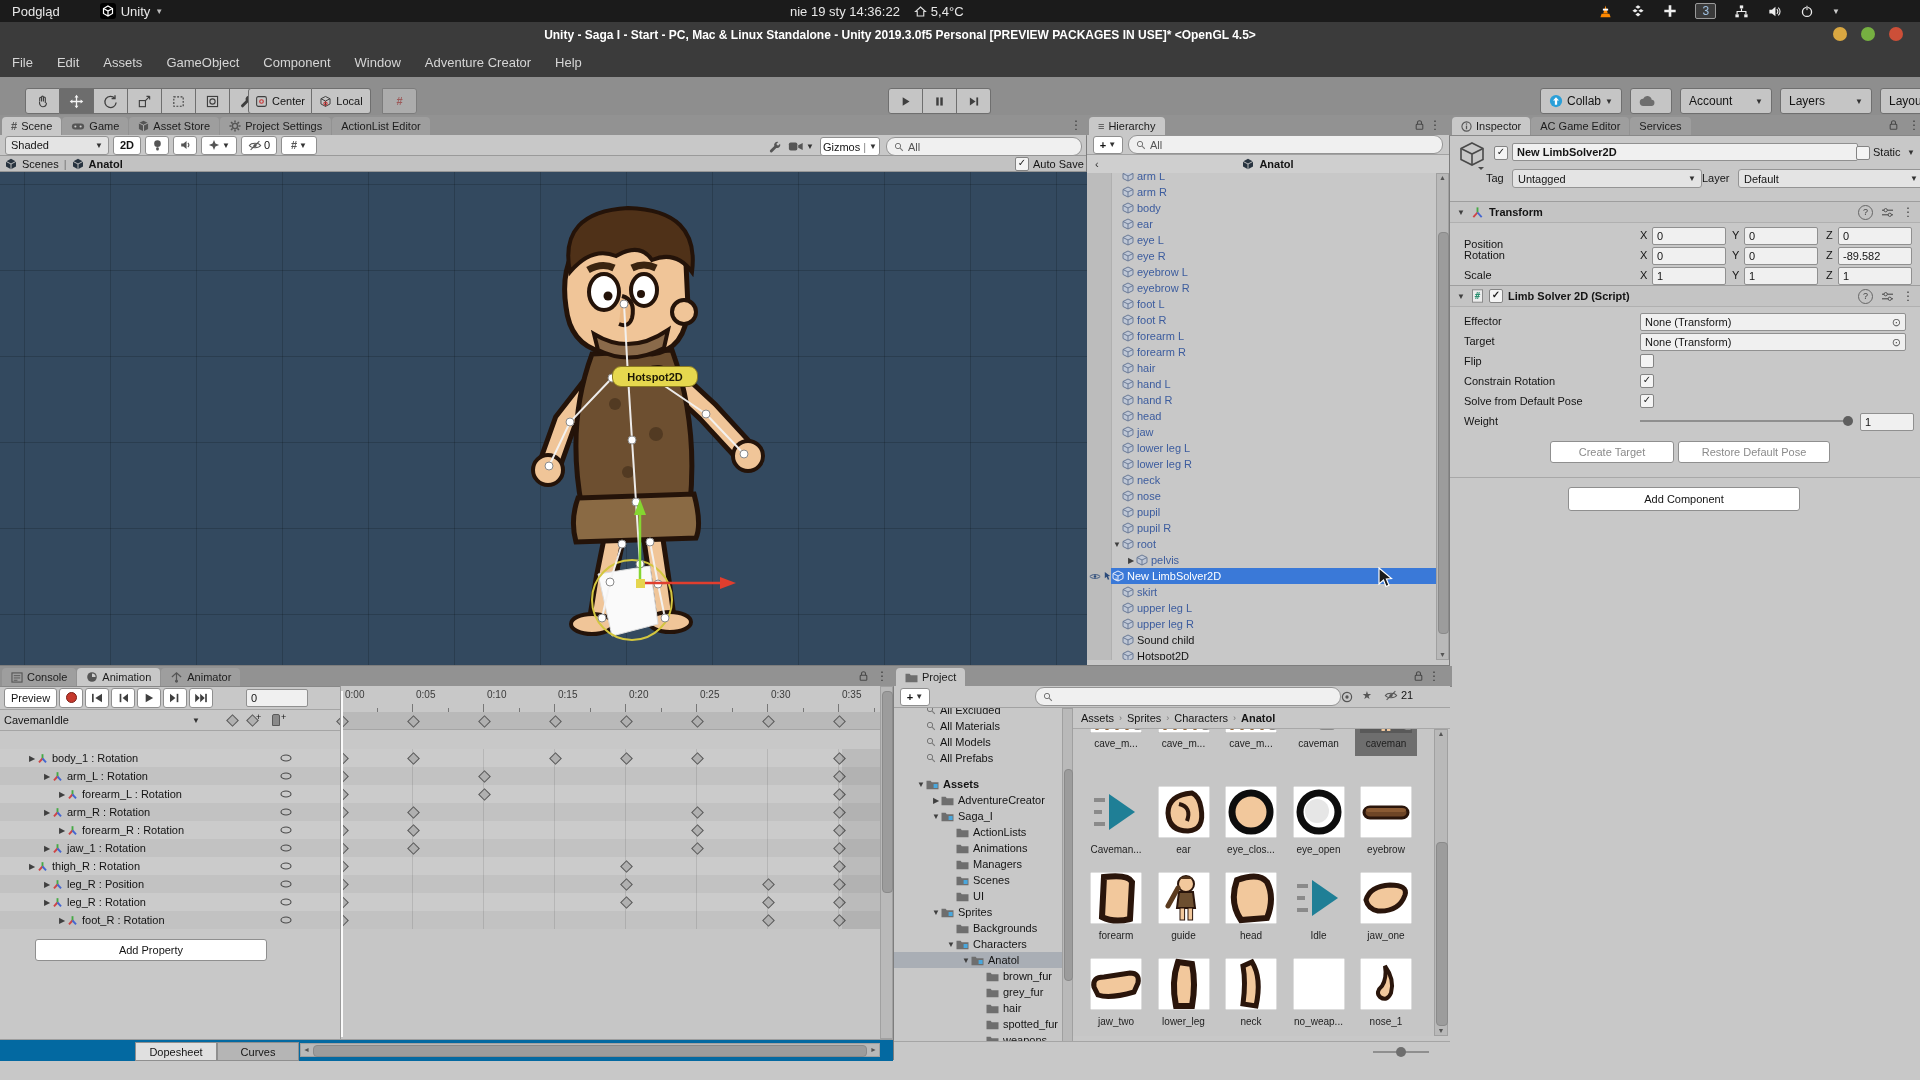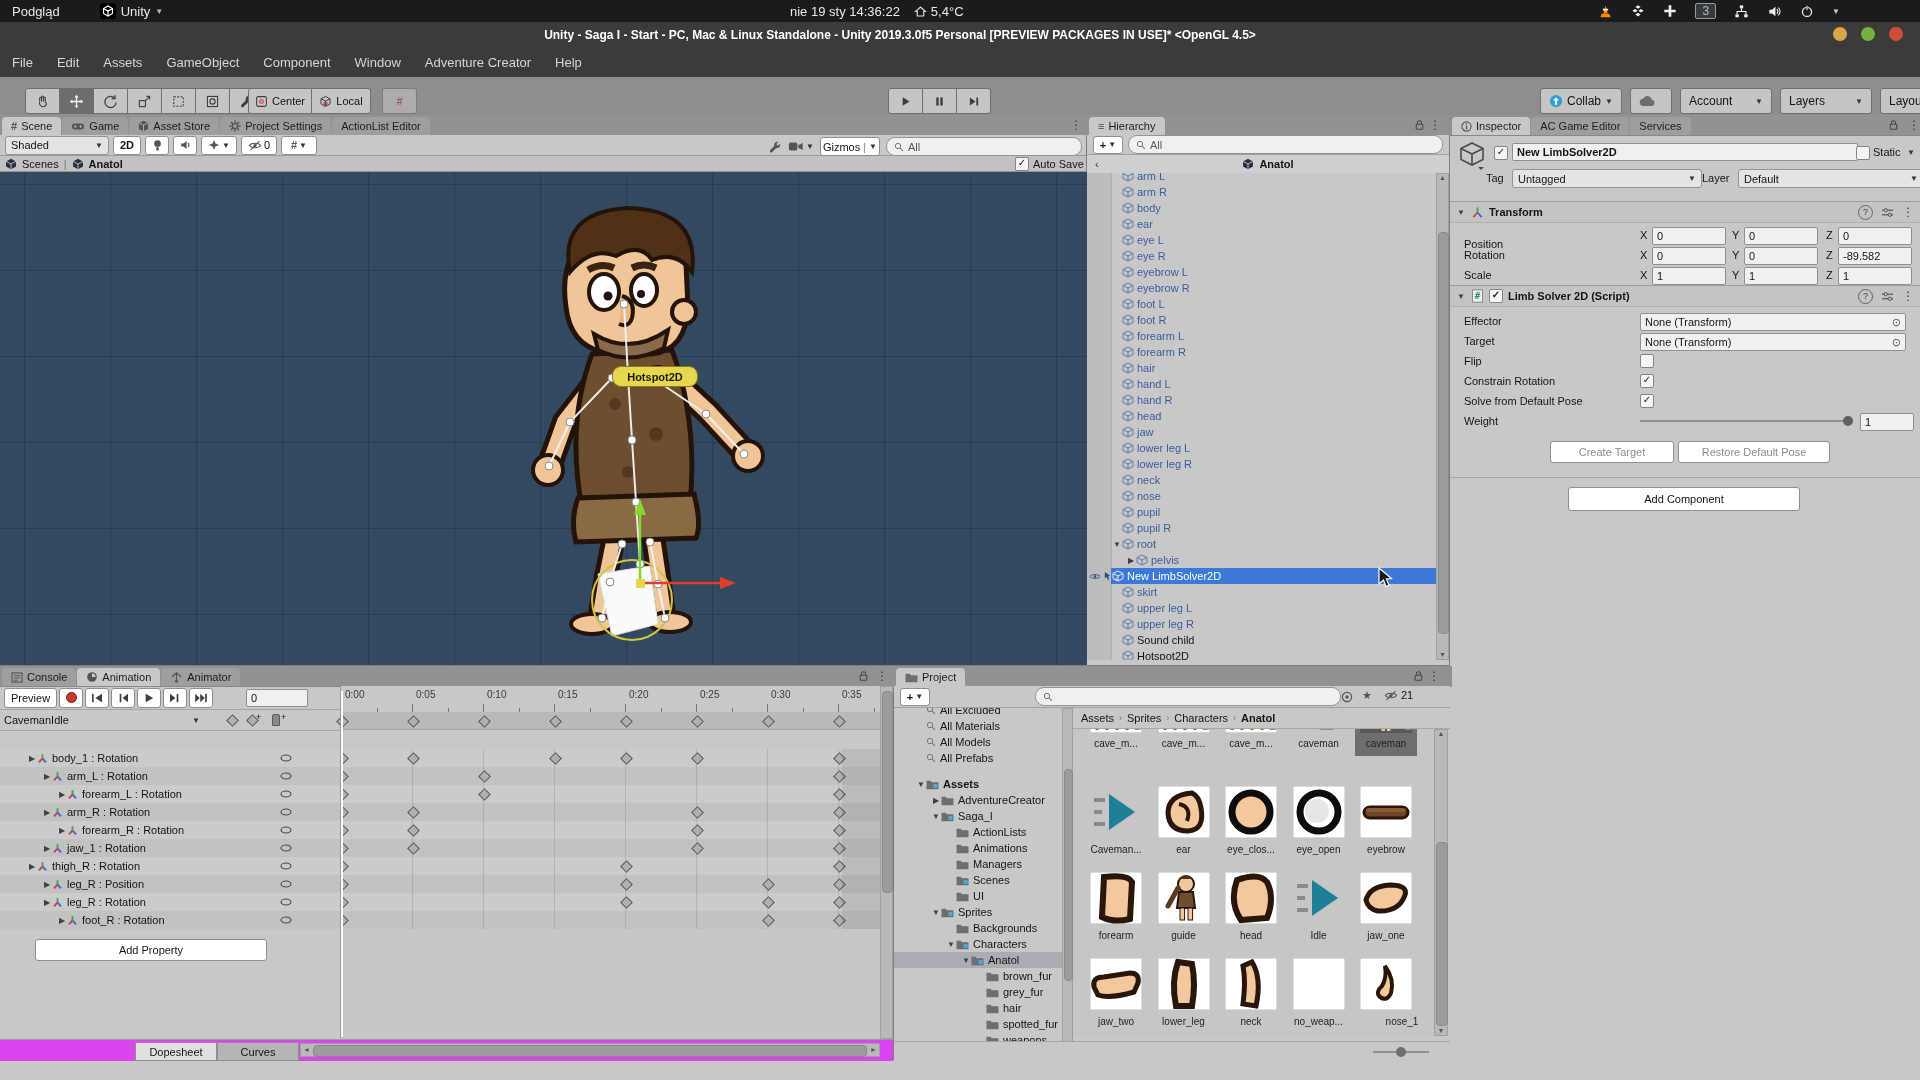--- a/index.html
+++ b/index.html
@@ -1510,21 +1510,21 @@
         <div style="position: absolute; left: 502px; top: 0px; width: 42px; height: 180px; background: rgba(0, 0, 0, 0.08);"></div>
       </div>
     <div class="abs" style="left:340px;top:263px;width:540px;height:110px;background:#c6c6c6;"></div>
     <div class="abs" style="left:340px;top:20px;width:1px;height:353px;background:#9a9a9a;"></div>
     <div id="playhead"></div>
 
     <div class="abs scrtrack" style="left:880px;top:20px;width:13px;height:353px;box-sizing:border-box;">
       <div class="scrthumb" style="position:absolute;left:1px;top:4px;width:9px;height:200px;"></div>
     </div>
 
-    <div class="abs" style="left:0;top:373px;width:893px;height:22px;background:#d946ef;border-top:1px solid #9d9d9d;box-sizing:border-box;">
+    <div class="abs" style="left:0;top:373px;width:893px;height:22px;background:#0369a1;border-top:1px solid #9d9d9d;box-sizing:border-box;">
       <div id="anim-bottom-tabs" class="flex" style="position:absolute;left:135px;top:2px;">
           <div class="btn" style="width: 80px; height: 17px; background: rgb(224, 224, 224); border-radius: 0px;">Dopesheet</div>
           <div class="btn" style="width: 80px; height: 17px; background: rgb(181, 181, 181); border-radius: 0px;">Curves</div>
         </div>
       <div class="abs scrtrack" style="left:300px;top:3px;width:580px;height:14px;box-sizing:border-box;">
         <span style="position:absolute;left:2px;top:2px;font-size:7px;color:#555;">◄</span>
         <div class="scrthumb" style="position:absolute;left:12px;top:1px;width:552px;height:10px;"></div>
         <span style="position:absolute;right:2px;top:2px;font-size:7px;color:#555;">►</span>
       </div>
     </div>
@@ -2015,21 +2015,21 @@
           <div style="position: absolute; left: 7px; top: 0px;"><svg width="52" height="52" viewBox="0 0 52 52">
               <rect width="52" height="52" fill="#fff" stroke="#bbb"></rect>
             </svg></div>
           <div class="glabel" style="left: 0px; top: 58px;">no_weap...</div>
         </div>
         <div class="griditem" style="position: absolute; left: 280px; top: 229px; width: 66px; height: 80px;">
           <div style="position: absolute; left: 7px; top: 0px;"><svg width="52" height="52" viewBox="0 0 52 52">
               <rect width="52" height="52" fill="#fff" stroke="#bbb"></rect>
               <path d="M25 8 Q35 22 31 35 Q27 44 20 39 Q15 34 22 28 Q27 20 25 8 Z" fill="#f2c89c" stroke="#2a150b" stroke-width="4"></path>
             </svg></div>
-          <div class="glabel" style="left: 16px; top: 58px;">nose_1</div>
+          <div class="glabel" style="left: 0px; top: 58px;">nose_1</div>
         </div>
       </div>
     <div class="abs scrtrack" style="left:540px;top:63px;width:14px;height:307px;box-sizing:border-box;">
       <div style="text-align:center;font-size:7px;color:#555;">▲</div>
       <div class="scrthumb" style="position:absolute;left:1px;top:112px;width:10px;height:182px;"></div>
       <div style="position:absolute;bottom:1px;left:0;right:0;text-align:center;font-size:7px;color:#555;">▼</div>
     </div>
 
     <div class="abs" style="left:0;top:375px;width:556px;height:20px;background:#c8c8c8;border-top:1px solid #a5a5a5;box-sizing:border-box;">
       <div class="abs" style="left:479px;top:9px;width:56px;height:2px;background:#8f8f8f;">

